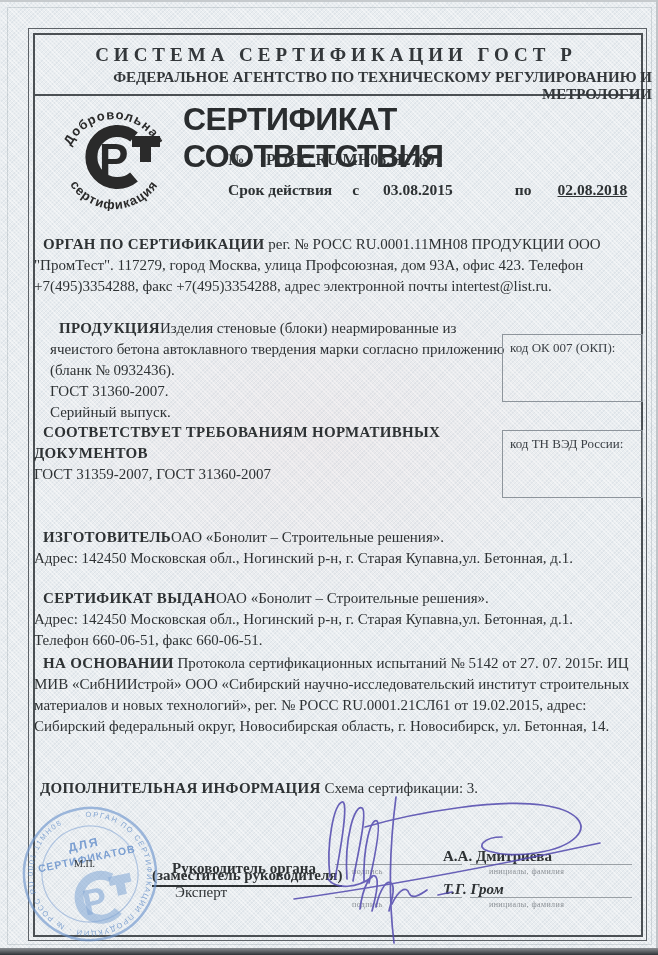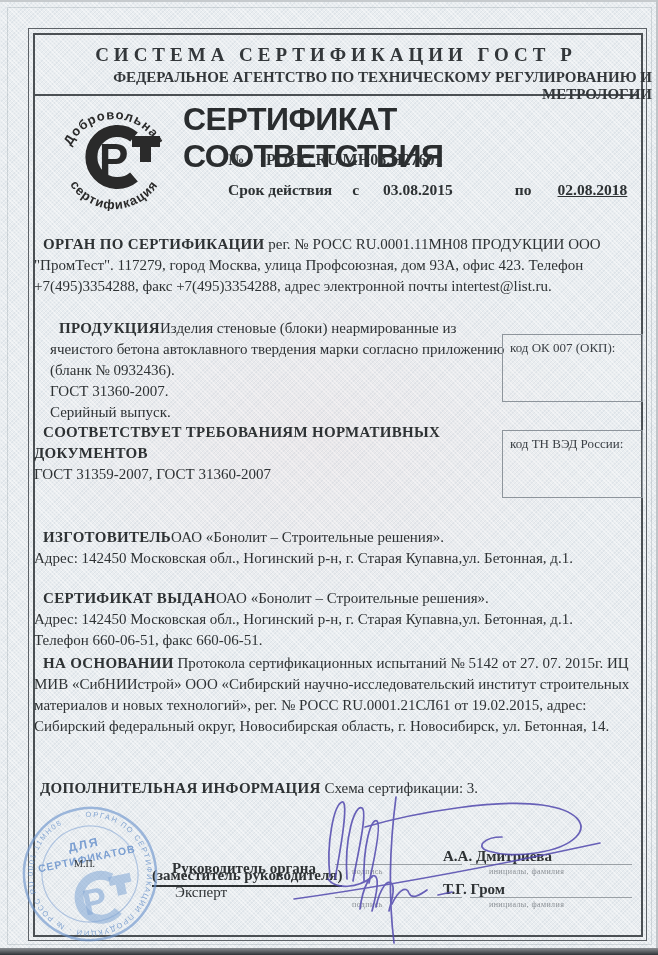--- a/index.html
+++ b/index.html
@@ -61,21 +61,21 @@
   .l1{left:335px;top:864px;width:127px;}
   .l2{left:470px;top:864px;width:162px;}
   .l3{left:335px;top:897px;width:127px;}
   .l4{left:470px;top:897px;width:162px;}
   .smallcap{font-size:8px;color:#8a8f94;letter-spacing:.4px;}
   .cap1{left:352px;top:867px;}
   .cap2{left:489px;top:867px;}
   .cap3{left:352px;top:900px;}
   .cap4{left:489px;top:900px;}
   .name1{left:443px;top:848px;font-size:15px;font-weight:700;}
-  .name2{left:443px;top:881px;font-size:15px;font-weight:700;}
+  .name2{left:443px;top:881px;font-size:15px;font-weight:700;font-style:italic;}
   .footer-note{left:33px;top:905px;width:606px;text-align:center;font-size:15.5px;letter-spacing:1px;color:#393d40;}
   .print-note{left:0;top:941px;width:658px;text-align:center;color:#7c8288;}
   .print-note span{display:inline-block;font-size:8px;transform:scale(.72);transform-origin:center top;white-space:nowrap;}
   .stamp{left:14px;top:798px;z-index:4;}
   .ink{left:270px;top:785px;z-index:6;pointer-events:none;}
   .logo{left:46px;top:99px;}
 </style>
 </head>
 <body>
 

